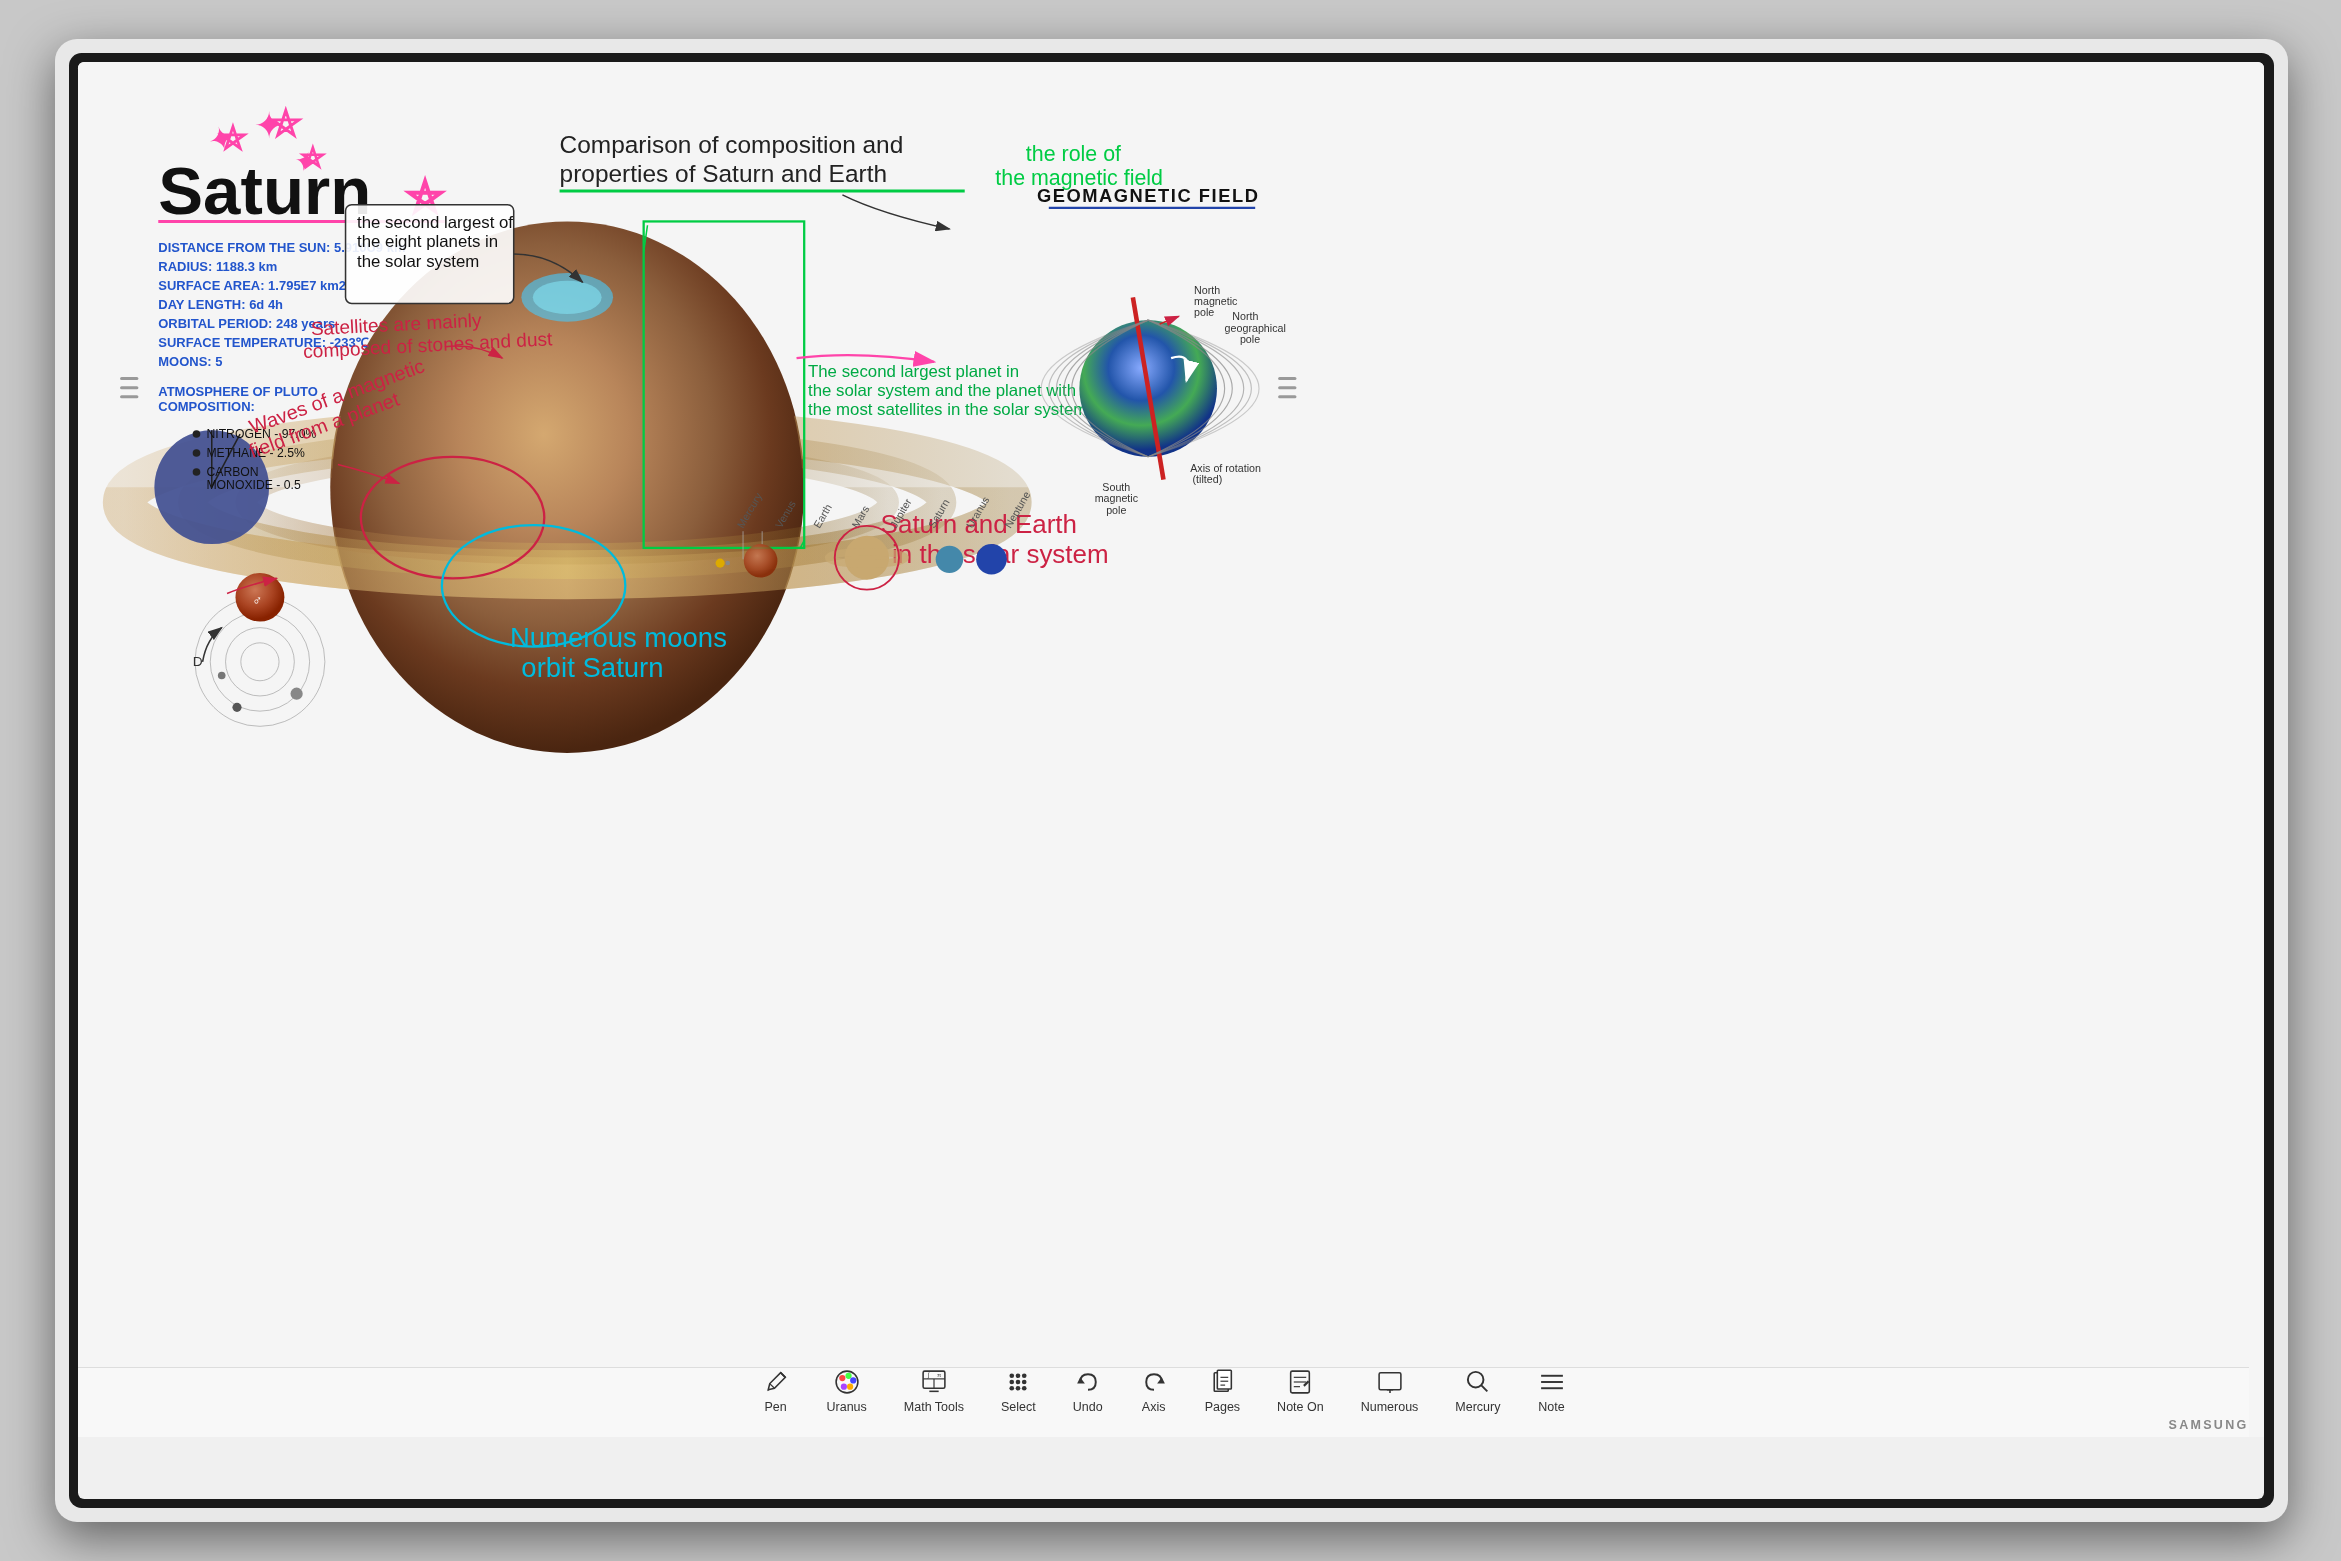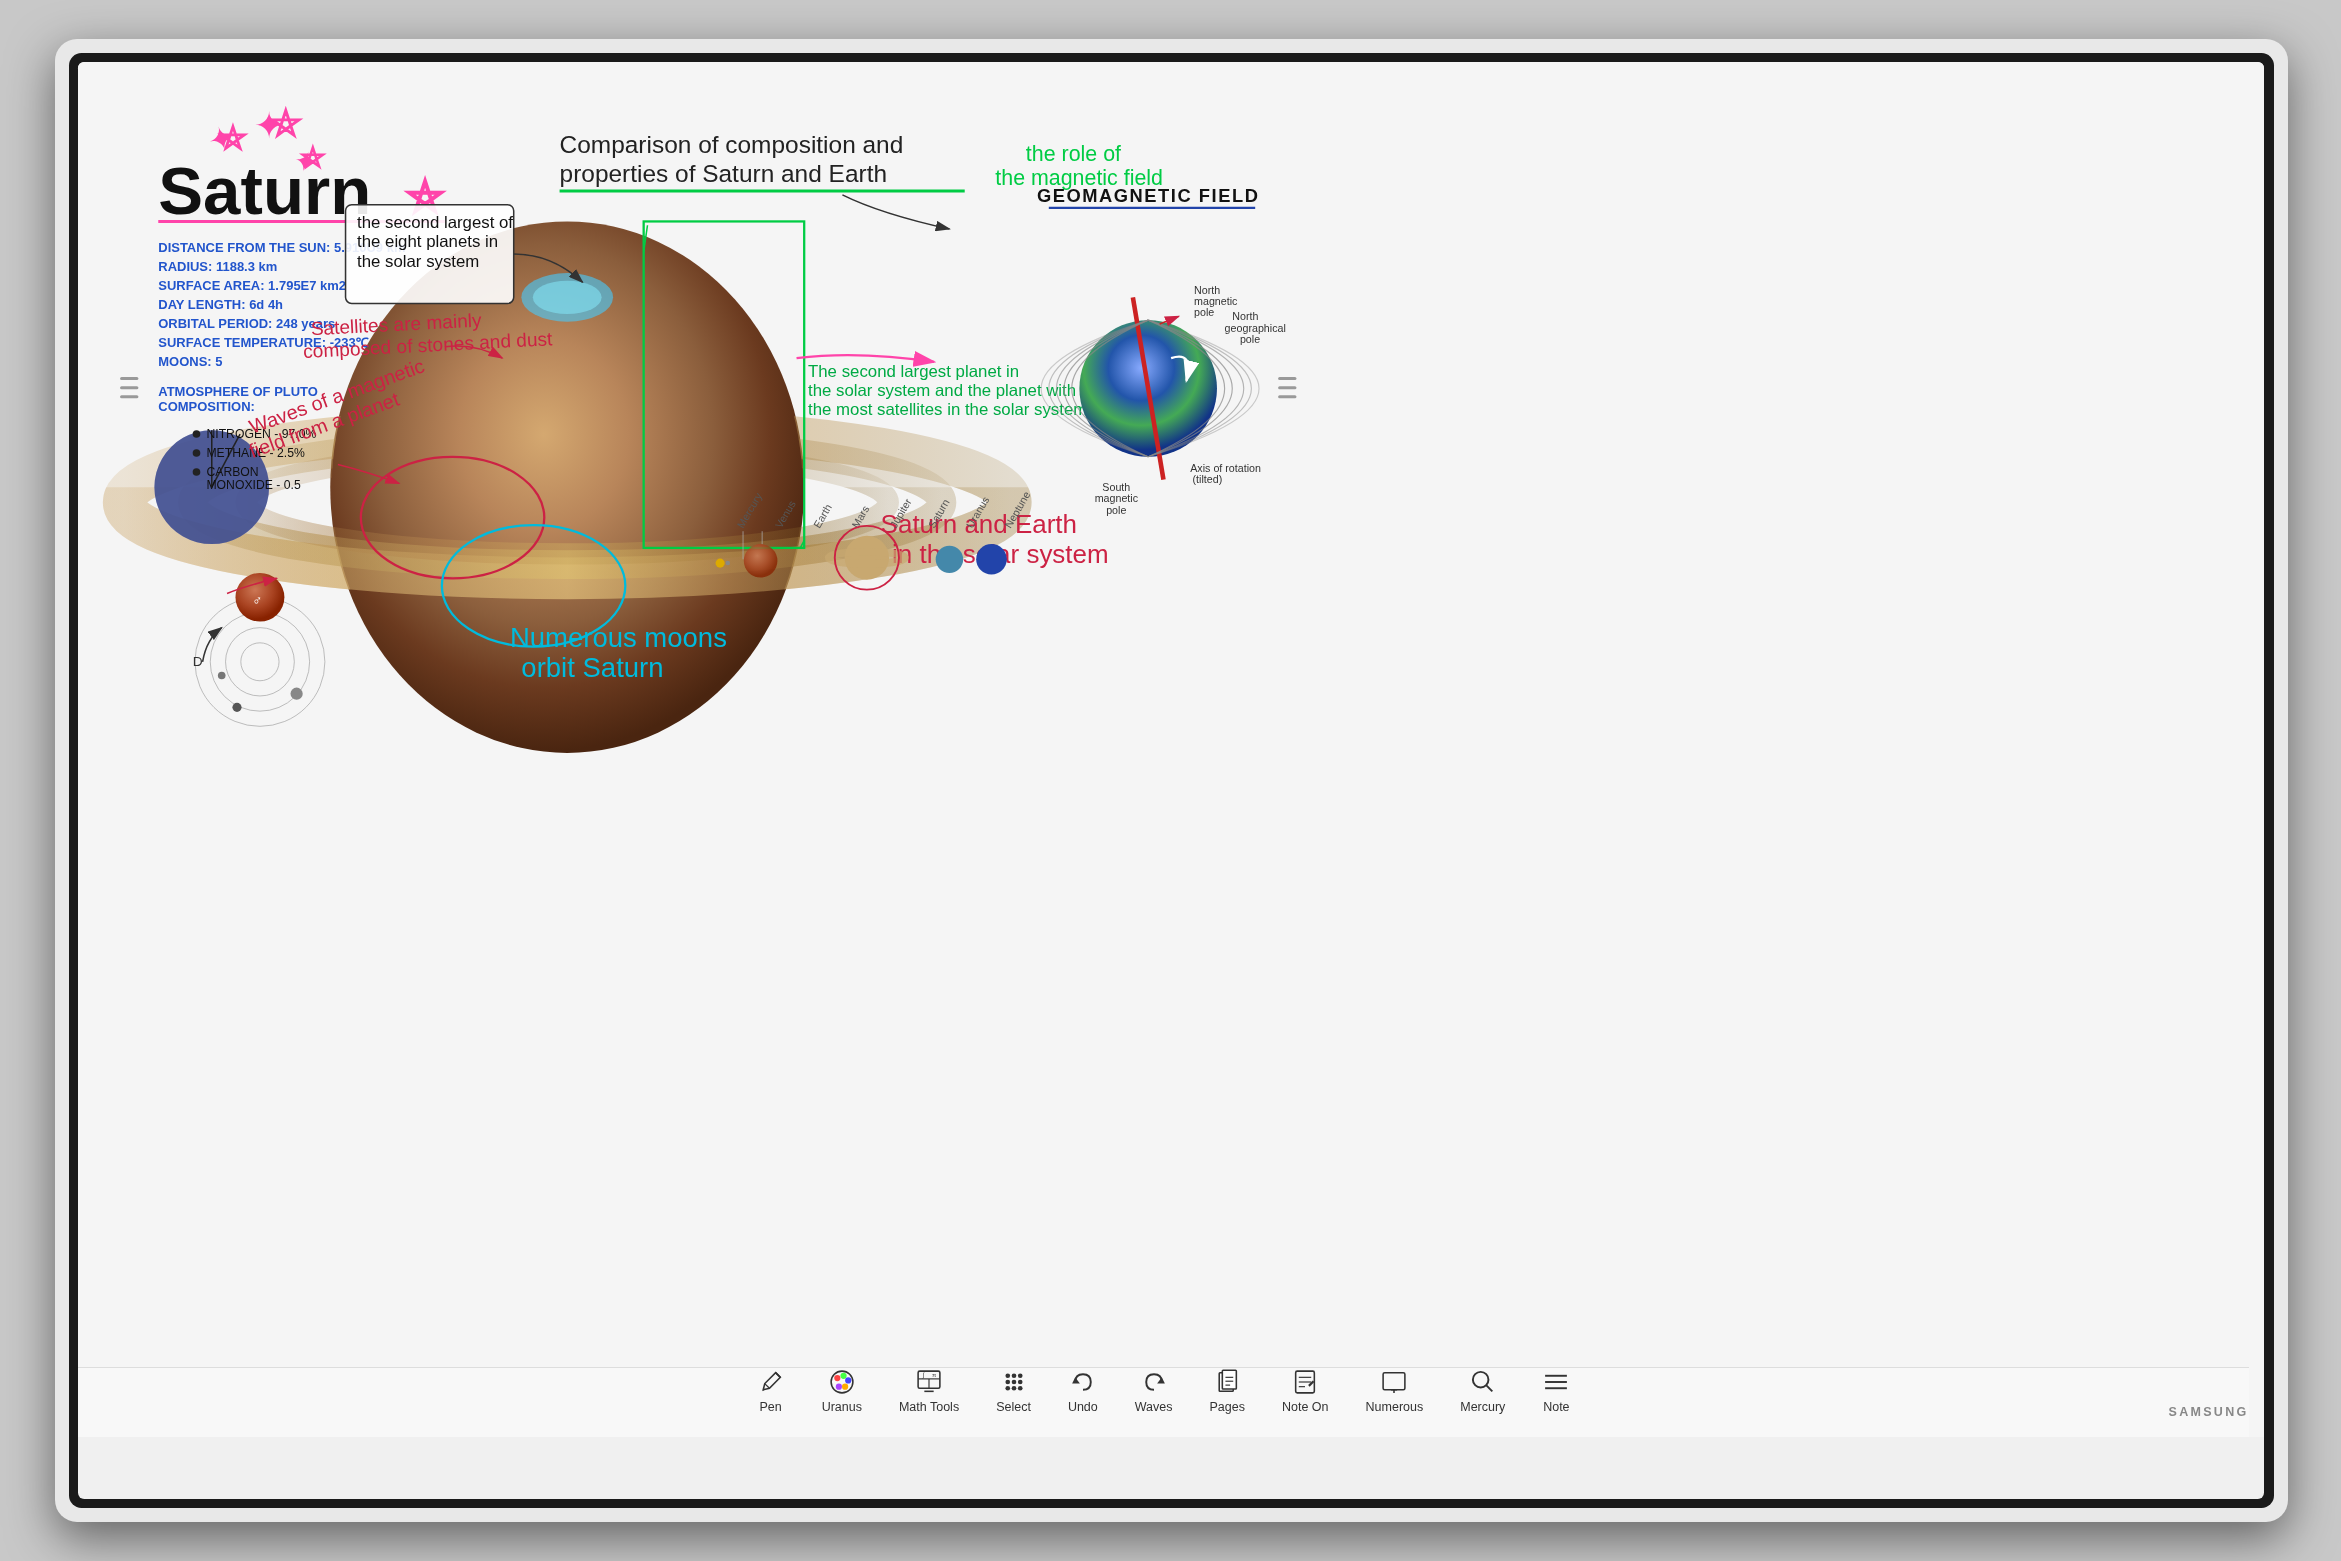--- a/index.html
+++ b/index.html
@@ -86,21 +86,21 @@
 
     .toolbar-label {
       font-size: 12.5px;
       color: #333;
       font-family: Arial, sans-serif;
     }
 
     
     .samsung-logo {
       position: absolute;
-      bottom: 18px;
+      bottom: 5px;
       right: 15.6px;
       font-size: 12.5px;
       color: #888;
       letter-spacing: 2.3px;
       font-weight: bold;
       z-index: 25;
     }
 
     svg text {
       font-family: Arial, sans-serif;
@@ -444,21 +444,21 @@
             <span class="toolbar-label">Undo</span>
           </div>
 
           <div class="toolbar-item">
             <div class="toolbar-icon">
               <svg width="28" height="28" viewBox="0 0 36 36">
                 <path d="M28,18 Q28,8 18,8 Q8,8 8,18 Q8,28 18,28" fill="none" stroke="#333" stroke-width="2.5"></path>
                 <polygon points="28,12 32,20 22,20" fill="#333"></polygon>
               </svg>
             </div>
-            <span class="toolbar-label">Waves</span>
+            <span class="toolbar-label">Axis</span>
           </div>
 
           <div class="toolbar-item">
             <div class="toolbar-icon">
               <svg width="28" height="28" viewBox="0 0 36 36">
                 <rect x="8" y="6" width="18" height="24" fill="none" stroke="#333" stroke-width="2" rx="1"></rect>
                 <rect x="12" y="3" width="18" height="24" fill="white" stroke="#333" stroke-width="2" rx="1"></rect>
                 <line x1="16" y1="12" x2="26" y2="12" stroke="#333" stroke-width="1.5"></line>
                 <line x1="16" y1="17" x2="26" y2="17" stroke="#333" stroke-width="1.5"></line>
                 <line x1="16" y1="22" x2="22" y2="22" stroke="#333" stroke-width="1.5"></line>

